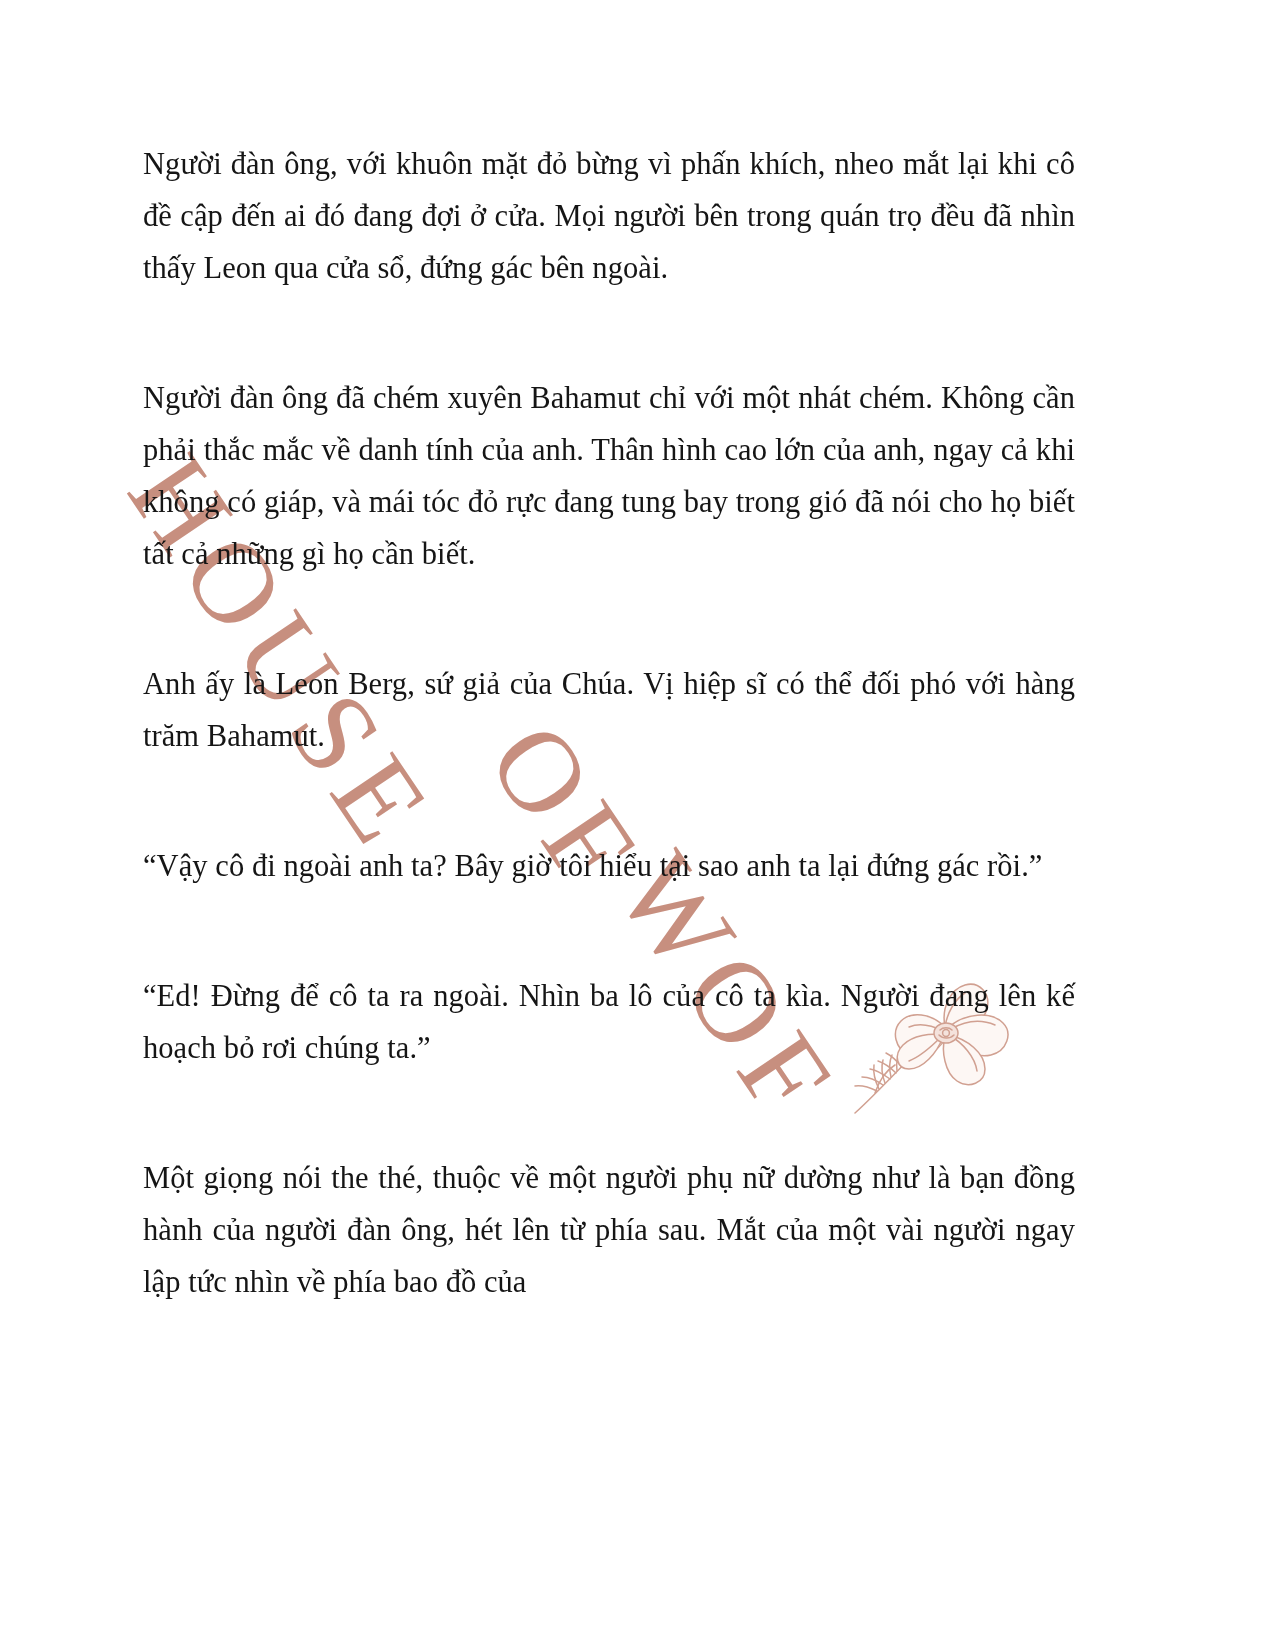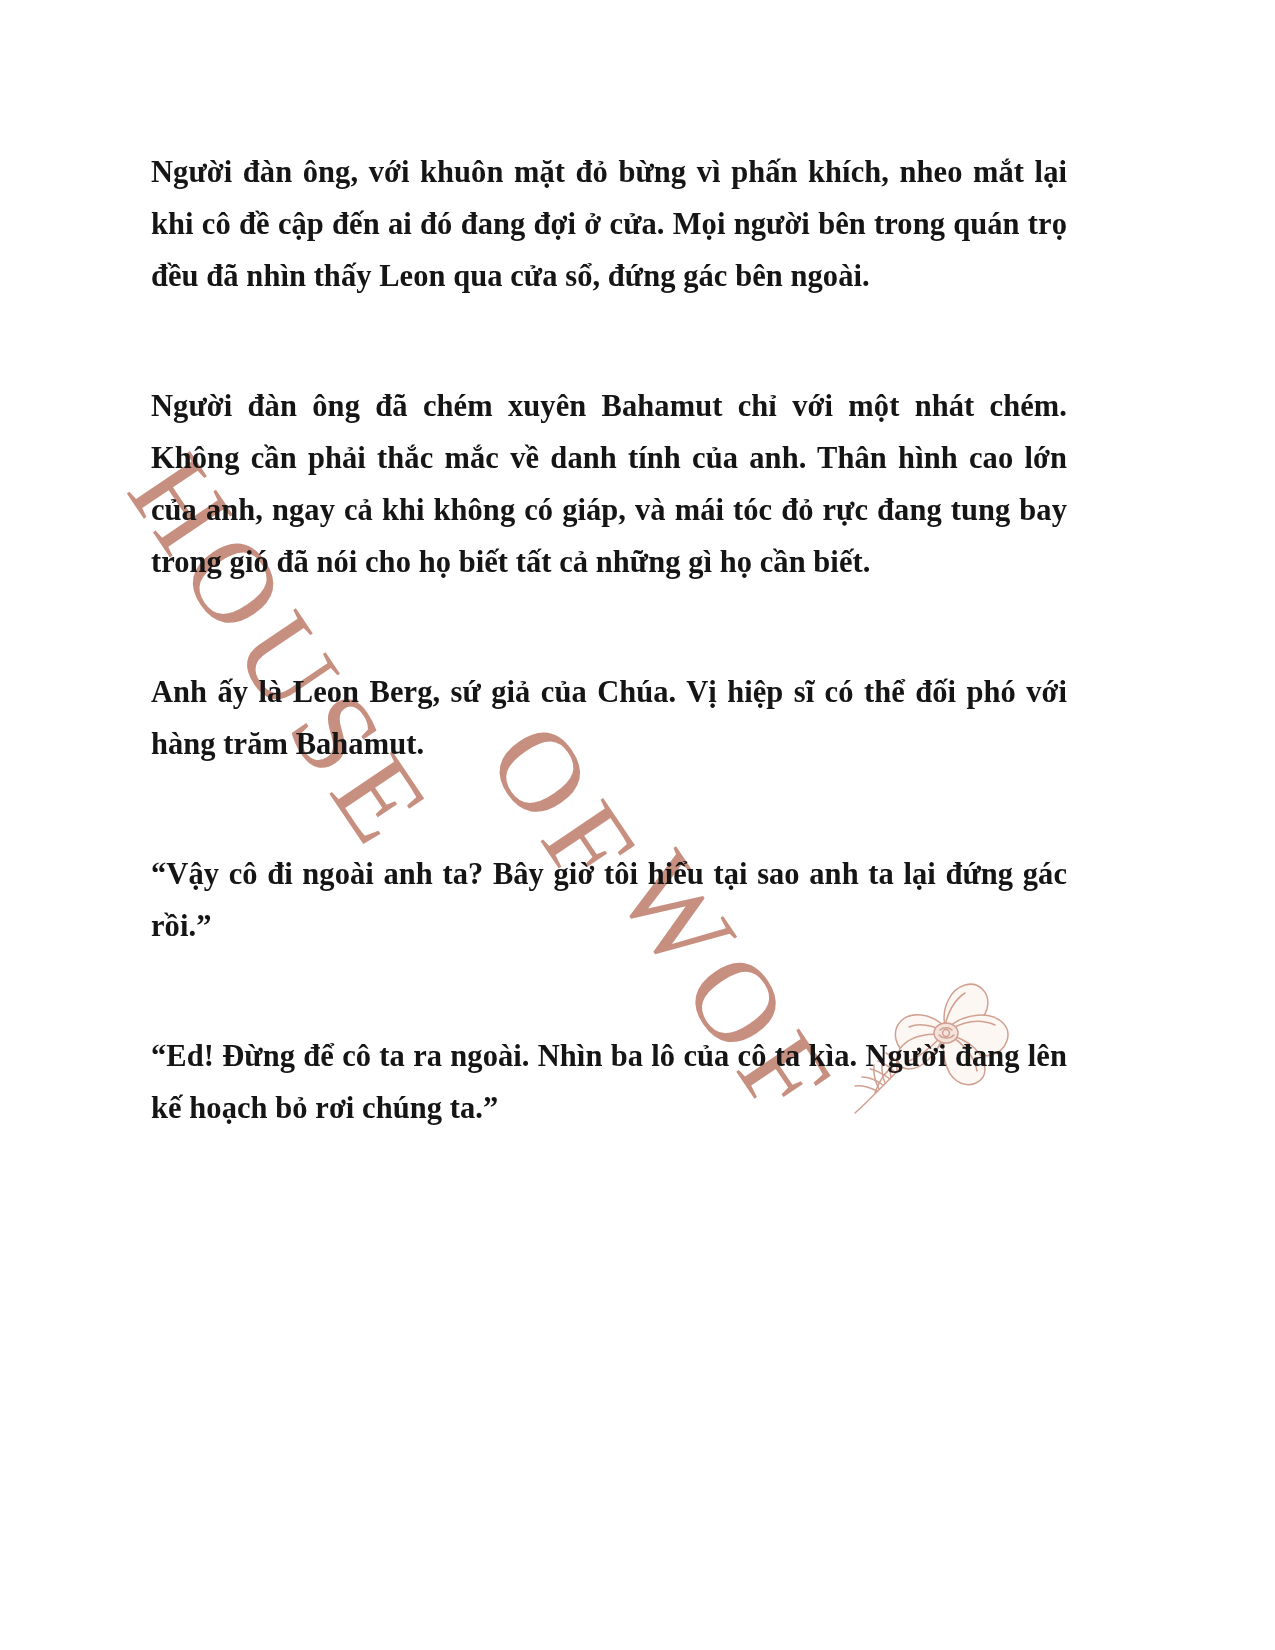--- a/index.html
+++ b/index.html
@@ -74,27 +74,27 @@
 
   
   #text-layer {
     position: absolute;
     left: 143px;
     top: 138px;
     width: 932px;
     z-index: 3;
   }
   .para {
-    margin: 8px;
+    margin: 0;
     text-align: justify;
     text-justify: inter-word;
     font-size: 30.5px;
     line-height: 52px;
     color: #151515;
-    font-weight: 700;
+    font-weight: 400;
     letter-spacing: 0.002em;
   }
   .para + .para {
     margin-top: 52px;
   }
   .para.gap-big {
     margin-top: 78px;
   }
   .para:last-child {
     text-align: justify;
@@ -146,15 +146,16 @@
       <circle cx="101" cy="98" r="3.4"></circle>
     </g>
   </svg>
 
   <div id="text-layer">
     <p class="para">Người đàn ông, với khuôn mặt đỏ bừng vì phấn khích, nheo mắt lại khi cô đề cập đến ai đó đang đợi ở cửa. Mọi người bên trong quán trọ đều đã nhìn thấy Leon qua cửa sổ, đứng gác bên ngoài.</p>
     <p class="para gap-big">Người đàn ông đã chém xuyên Bahamut chỉ với một nhát chém. Không cần phải thắc mắc về danh tính của anh. Thân hình cao lớn của anh, ngay cả khi không có giáp, và mái tóc đỏ rực đang tung bay trong gió đã nói cho họ biết tất cả những gì họ cần biết.</p>
     <p class="para gap-big">Anh ấy là Leon Berg, sứ giả của Chúa. Vị hiệp sĩ có thể đối phó với hàng trăm Bahamut.</p>
     <p class="para gap-big">“Vậy cô đi ngoài anh ta? Bây giờ tôi hiểu tại sao anh ta lại đứng gác rồi.”</p>
     <p class="para gap-big">“Ed! Đừng để cô ta ra ngoài. Nhìn ba lô của cô ta kìa. Người đang lên kế hoạch bỏ rơi chúng ta.”</p>
+    <p class="para gap-big">Một giọng nói the thé, thuộc về một người phụ nữ dường như là bạn đồng hành của người đàn ông, hét lên từ phía sau. Mắt của một vài người ngay lập tức nhìn về phía bao đồ của</p>
   </div>
 
 </div>
 
 </body></html>

